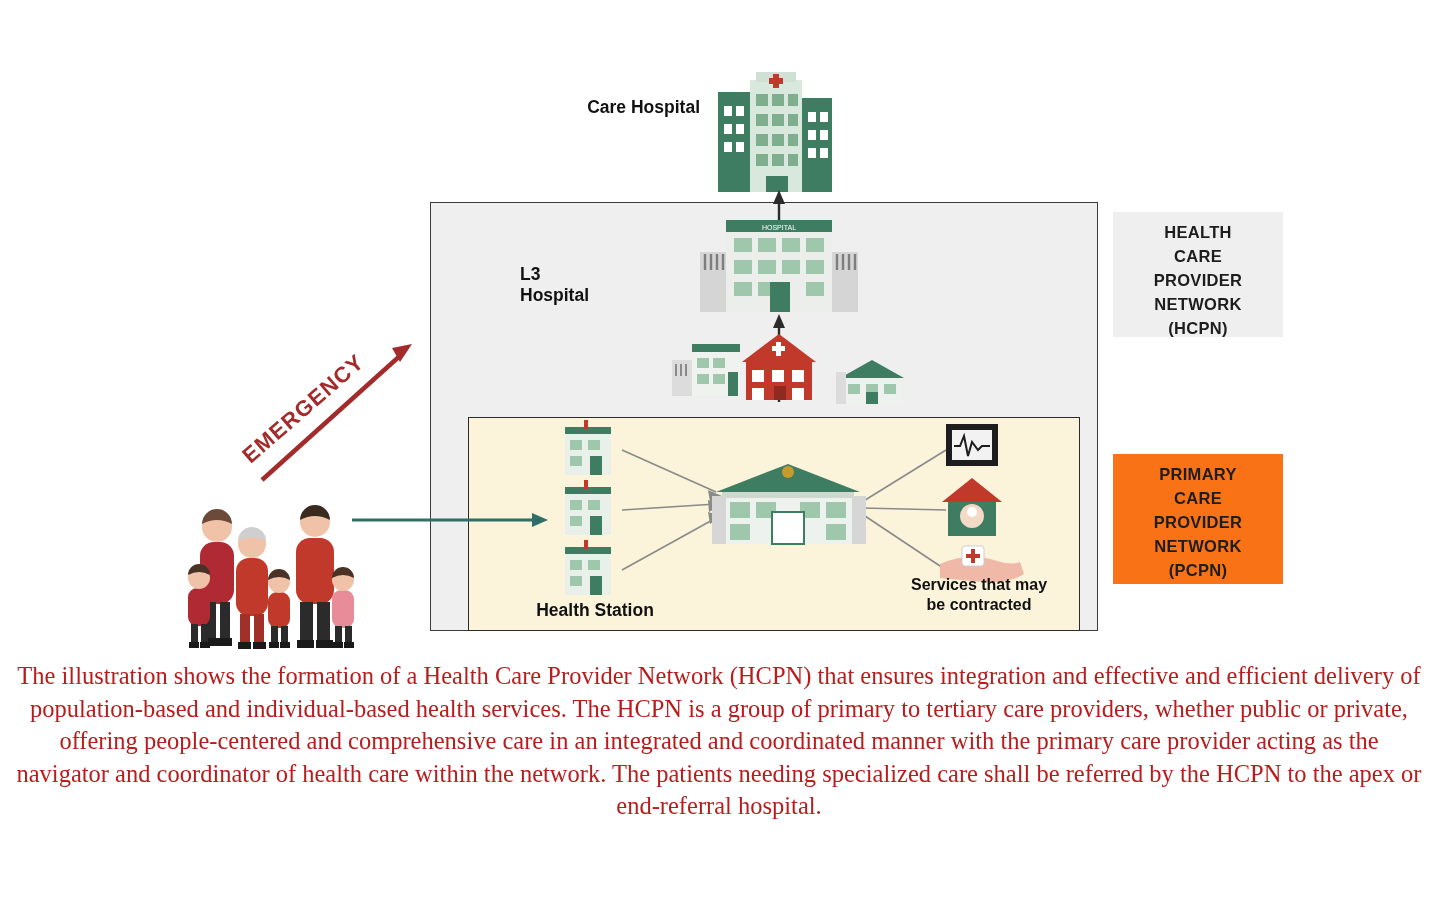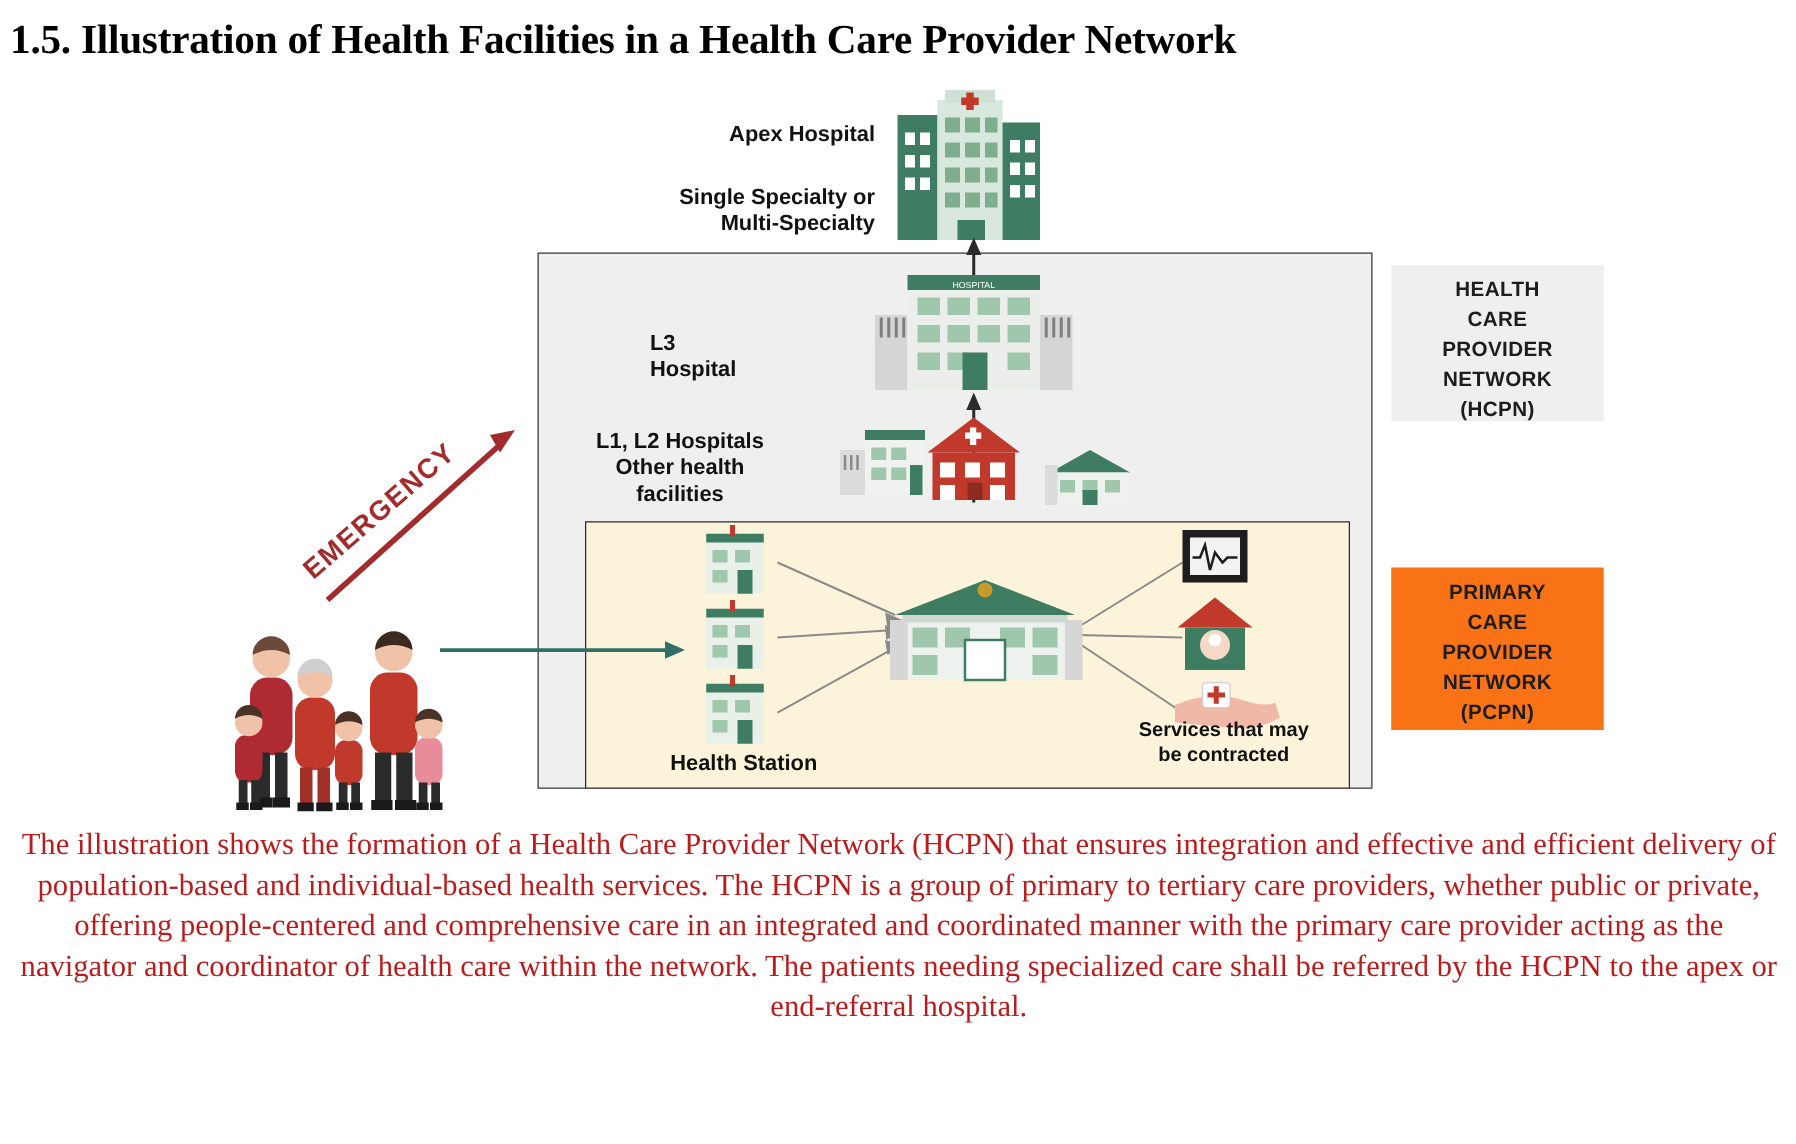--- a/index.html
+++ b/index.html
@@ -138,21 +138,20 @@
     line-height: 1.33;
     text-align: center;
     color: #b91c1c;
   }
 </style>
 </head>
 <body>
 
 <div id="page">
 
-  <div class="title">1.5. Illustration of Health Facilities in a Health Care Provider Network</div>
 
   <div class="figure">
 
     <div class="hcpn-box"></div>
 
     <div class="pcpn-box"></div>
 
     <svg class="overlay" viewBox="0 0 1437 580">
 
       <g>
@@ -419,24 +418,22 @@
         <rect x="332" y="518" width="22" height="38" rx="9" fill="#e98c9a"></rect>
         <circle cx="343" cy="508" r="11" fill="#f0c3a8"></circle>
         <path d="M332 506 a11 11 0 0 1 22 0 q-11 -6 -22 0z" fill="#4a3226"></path>
         <rect x="335" y="554" width="7" height="18" fill="#2b2b2b"></rect>
         <rect x="345" y="554" width="7" height="18" fill="#2b2b2b"></rect>
         <rect x="333" y="570" width="10" height="6" fill="#1a1a1a"></rect>
         <rect x="344" y="570" width="10" height="6" fill="#1a1a1a"></rect>
       </g>
     </svg>
 
-    <div class="lbl lbl-apex">Apex Hospital</div>
-    <div class="lbl lbl-specialty">Single Specialty or<br>Multi-Specialty</div>
+    <div class="lbl lbl-apex">Care Hospital</div>
     <div class="lbl lbl-l3">L3<br>Hospital</div>
-    <div class="lbl lbl-l1l2">L1, L2 Hospitals<br>Other health<br>facilities</div>
     <div class="lbl lbl-station">Health Station</div>
     <div class="lbl lbl-contract">Services that may<br>be contracted</div>
 
 
     <div class="emergency-wrap">
       <div class="emergency-text">EMERGENCY</div>
     </div>
 
     <div class="legend-block legend-hcpn">HEALTH<br>CARE<br>PROVIDER<br>NETWORK<br>(HCPN)</div>
     <div class="legend-block legend-pcpn">PRIMARY<br>CARE<br>PROVIDER<br>NETWORK<br>(PCPN)</div>

